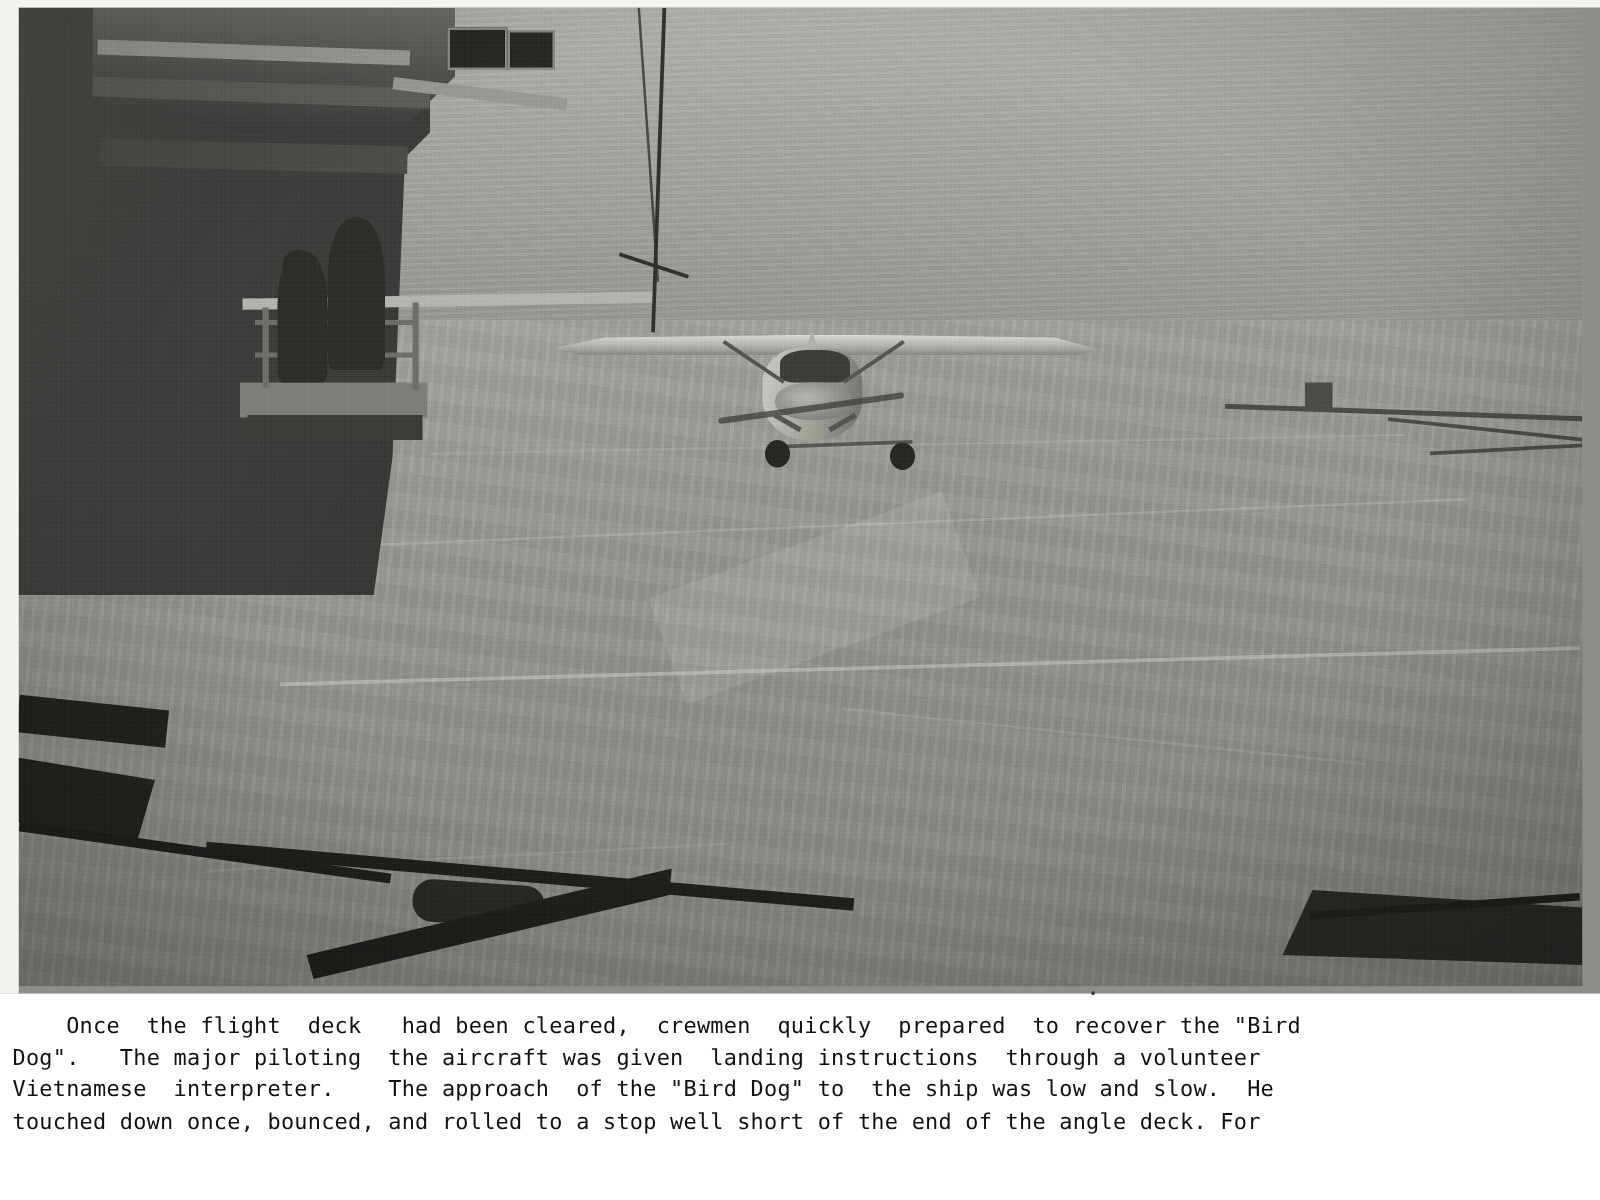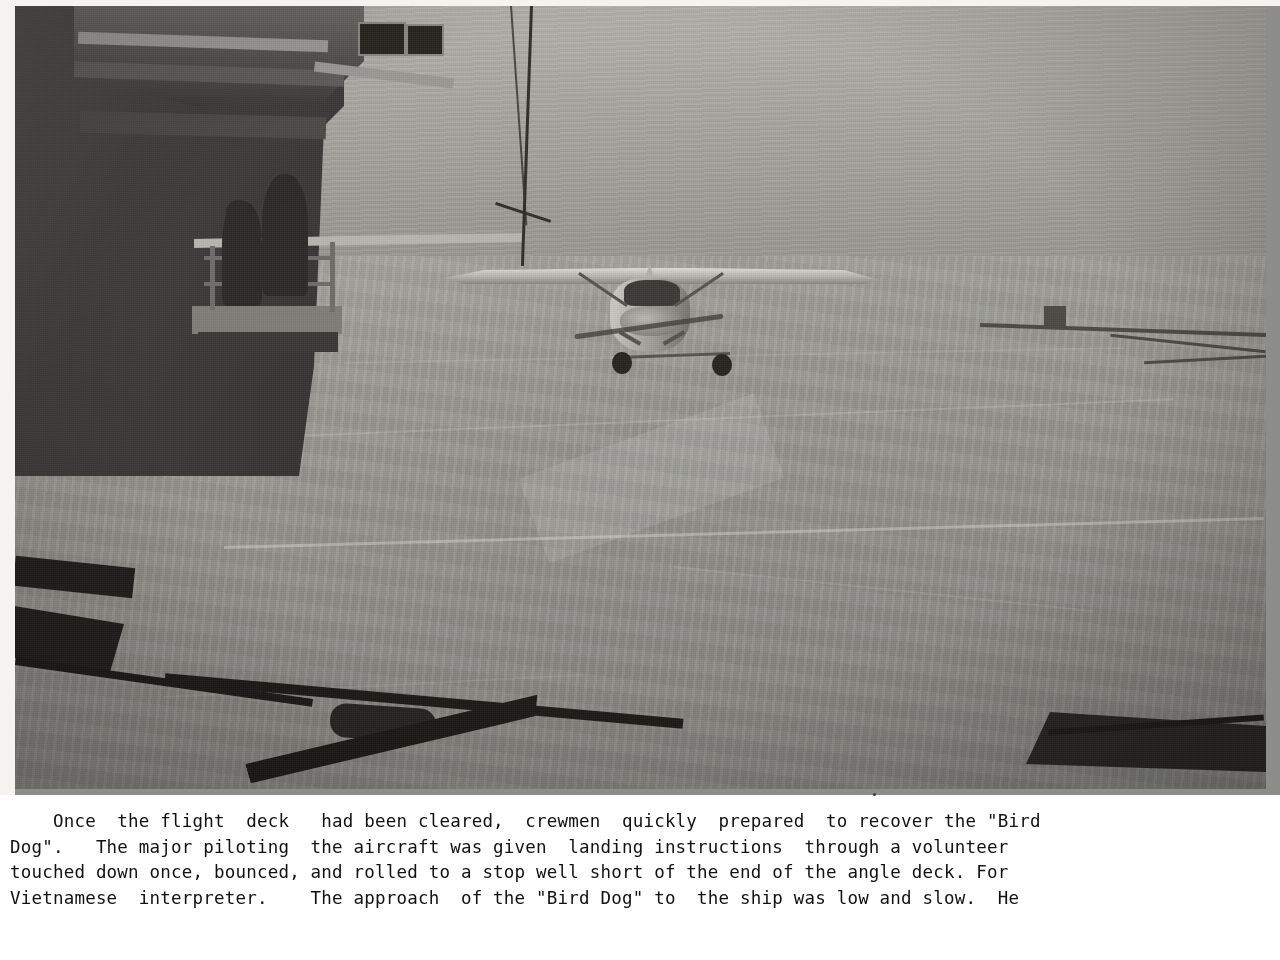--- a/index.html
+++ b/index.html
@@ -335,17 +335,17 @@
     </div>
 
     <div class="paper-left"></div>
     <div class="paper-top"></div>
   </div>
 
   <div class="caption">
     <div class="dust" style="left:873px; top:-2px;"></div>
     <p>    Once  the flight  deck   had been cleared,  crewmen  quickly  prepared  to recover the "Bird</p>
     <p>Dog".   The major piloting  the aircraft was given  landing instructions  through a volunteer</p>
+    <p>Vietnamese  interpreter.    The approach  of the "Bird Dog" to  the ship was low and slow.  He</p>
     <p>touched down once, bounced, and rolled to a stop well short of the end of the angle deck. For</p>
-    <p>Vietnamese  interpreter.    The approach  of the "Bird Dog" to  the ship was low and slow.  He</p>
   </div>
 
 </div>
 
 </body></html>

